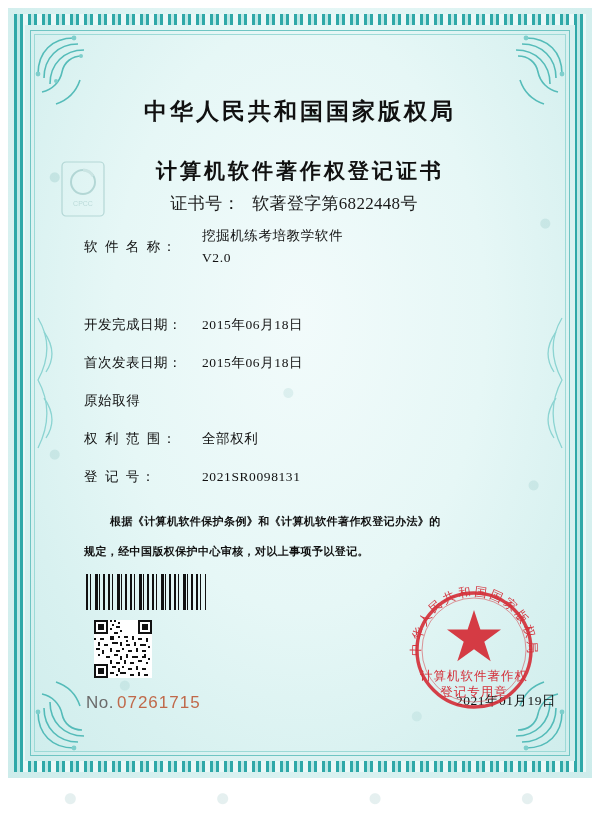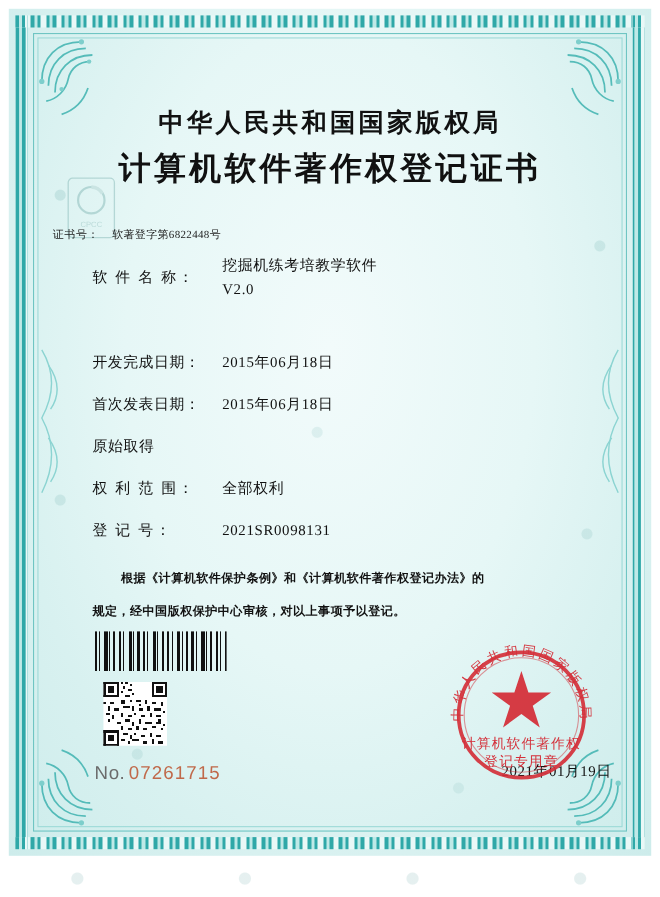--- a/index.html
+++ b/index.html
@@ -105,33 +105,33 @@
     text-align: center;
     font-size: 23px;
     letter-spacing: 3px;
     color: #111;
     font-weight: 700;
     margin-top: 48px;
     font-family: "DejaVu Serif", "Liberation Serif", serif;
   }
   .title-sub {
     text-align: center;
-    font-size: 29px;
+    font-size: 21px;
     letter-spacing: 3px;
     color: #111;
     font-weight: 700;
+    margin-top: 30px;
+    font-family: Liberation Sans, sans-serif;
+  }
+
+  .cert-no {
     margin-top: 7px;
-    font-family: Liberation Sans, sans-serif;
-  }
-
-  .cert-no {
-    margin-top: 32px;
-    text-align: left;
+    text-align: center;
     padding-right: 12px;
-    font-size: 10px;
+    font-size: 17px;
     color: #1a1a1a;
     letter-spacing: .3px;
   }
   .cert-no .lab { letter-spacing: .5px; }
   .cert-no .val { margin-left: 12px; }
 
   .fields {
     margin-top: 12px;
     padding-left: 36px;
   }

